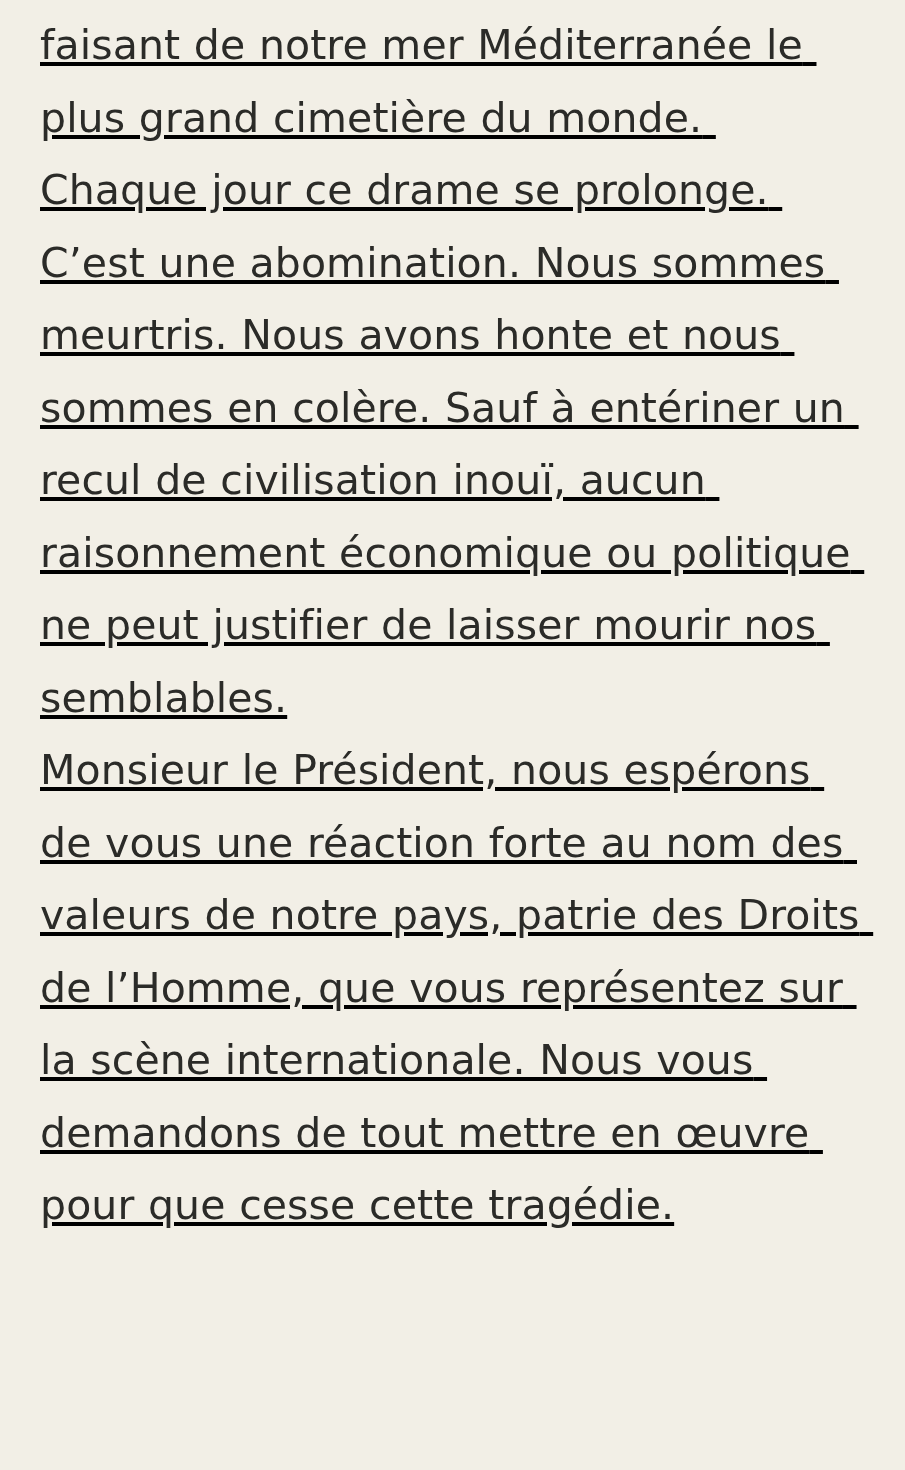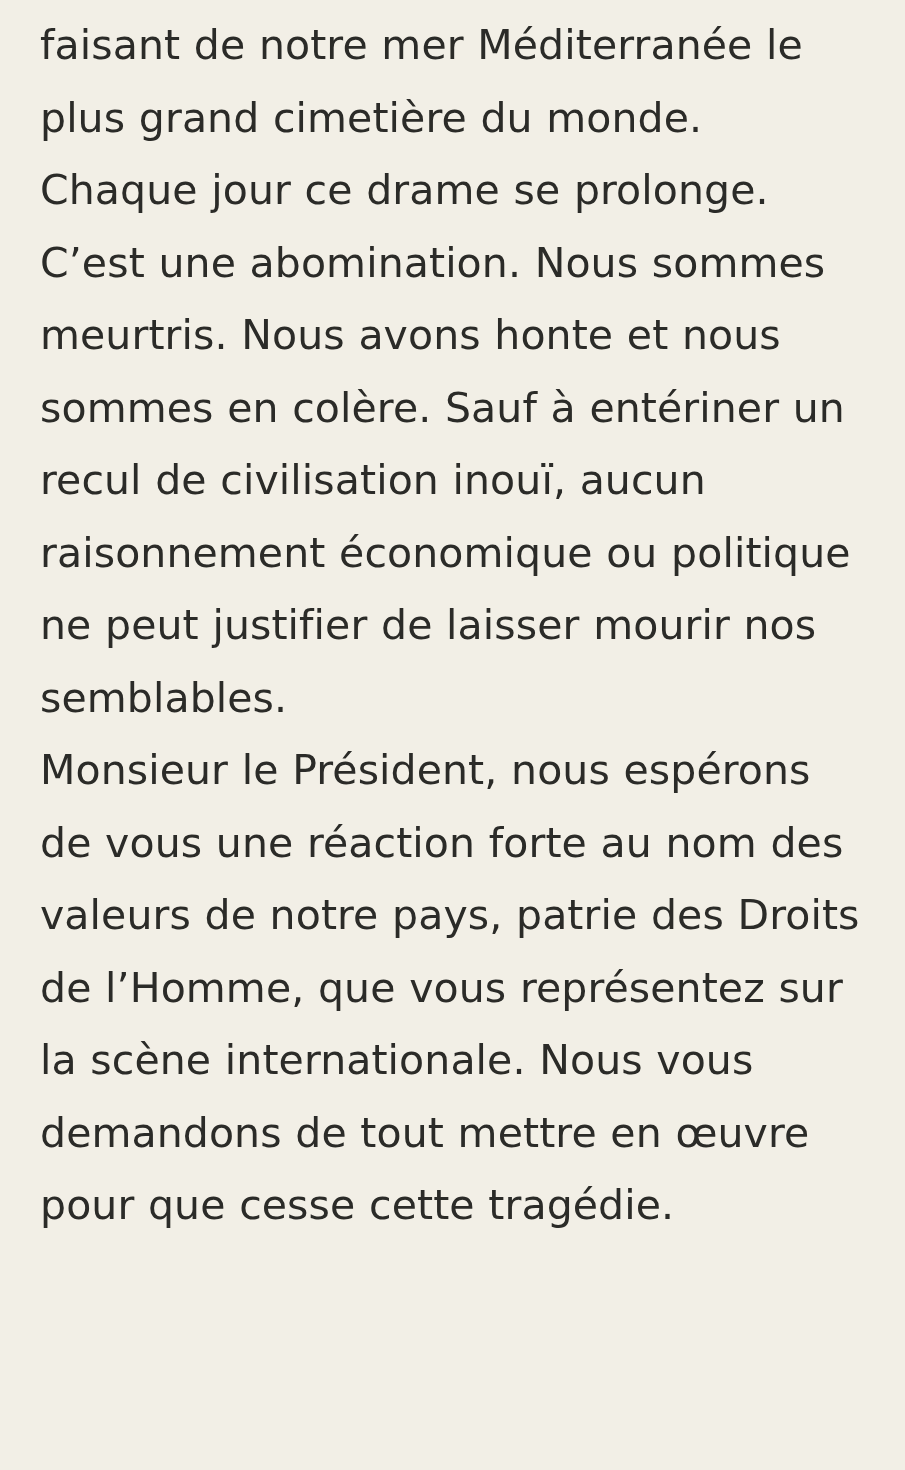--- a/index.html
+++ b/index.html
@@ -14,20 +14,21 @@
     font-family: "DejaVu Sans", "Liberation Sans", sans-serif;
     overflow: hidden;
   }
   .page {
     box-sizing: border-box;
     width: 905px;
     height: 1186px;
     background: #f2efe6;
     padding: 0 40px 0 40px;
     display: block;
+    text-decoration: underline;
   }
   .body-text {
     margin: 0;
     padding: 0;
     color: #2b2b28;
     font-size: 41px;
     line-height: 72.5px;
     letter-spacing: 0.1px;
     font-weight: 400;
     word-spacing: 0.5px;

